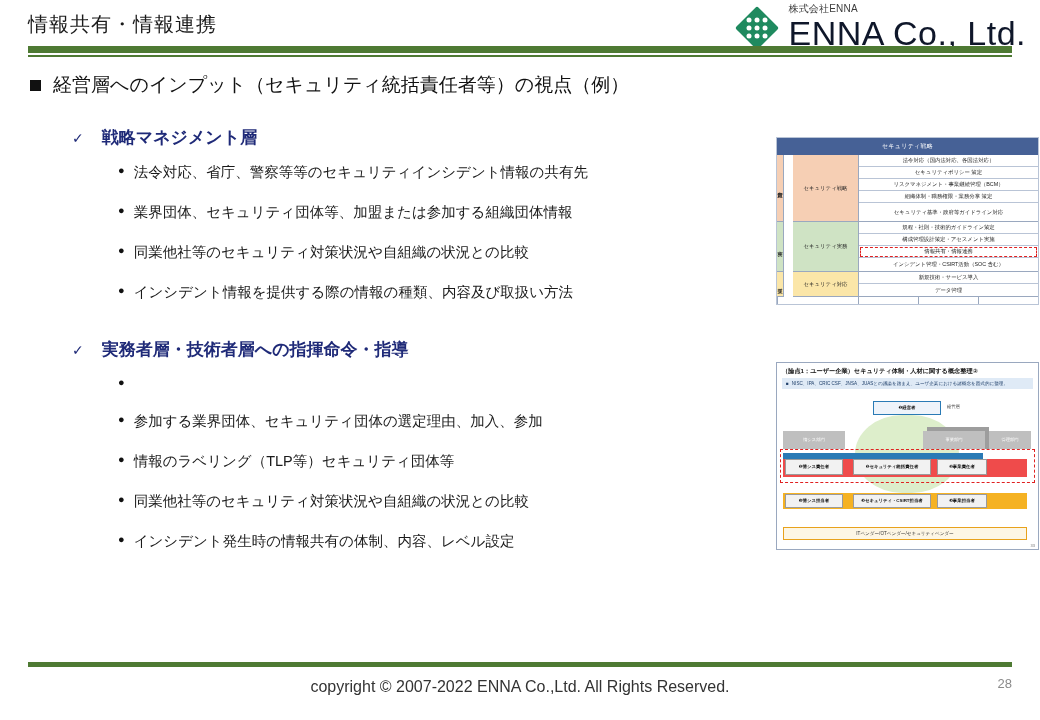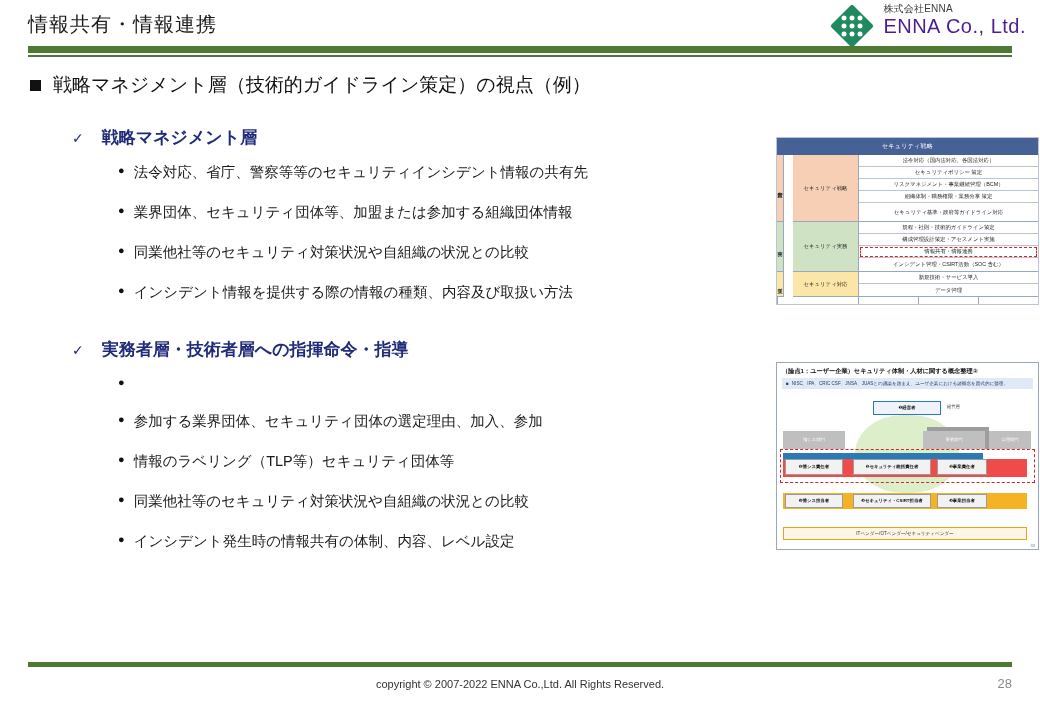--- a/index.html
+++ b/index.html
@@ -10,41 +10,41 @@
     overflow:hidden;position:relative;
   }
   
   .slide-title{
     position:absolute;left:28px;top:11px;
     font-size:20px;color:#1a1a1a;letter-spacing:1px;
     white-space:nowrap;
   }
   .logo-wrap{
     position:absolute;right:14px;top:4px;
-    display:flex;align-items:flex-start;gap:9px;
+    display:flex;align-items:flex-end;gap:9px;
   }
   .logo-diamond{
     width:44px;height:44px;position:relative;
   }
   .logo-diamond .dmd{
     position:absolute;left:50%;top:50%;
     width:31px;height:31px;background:#1f8a5f;
     transform:translate(-50%,-50%) rotate(45deg);
     border-radius:2px;
   }
   .logo-diamond .dots{
     position:absolute;left:50%;top:50%;
     transform:translate(-50%,-50%);
     display:grid;grid-template-columns:repeat(3,5px);
     grid-template-rows:repeat(3,5px);gap:3px;
   }
   .logo-diamond .dots i{display:block;width:5px;height:5px;background:#fff;border-radius:50%;}
   .logo-text{line-height:1;}
   .logo-text .jp{font-size:10px;color:#3b3b3b;letter-spacing:.2px;display:block;margin-bottom:2px;}
-  .logo-text .en{font-size:20px;color:#4c1d95;letter-spacing:.5px;display:block;}
+  .logo-text .en{font-size:34px;color:#0f172a;letter-spacing:.5px;display:block;}
   .hdr-bar{
     position:absolute;left:28px;top:46px;width:984px;height:7px;background:#4e7a33;
   }
   .hdr-bar2{
     position:absolute;left:28px;top:55px;width:984px;height:2px;background:#4e7a33;
   }
   
   .h1{
     position:absolute;left:30px;top:72px;
     font-size:19px;color:#111;white-space:nowrap;
@@ -148,21 +148,21 @@
   .f2-hl{
     position:absolute;left:3px;top:50px;width:255px;height:34px;
     border:1.6px dashed #e02020;box-sizing:border-box;
   }
   .f2-pg{position:absolute;right:3px;bottom:1px;font-size:4px;color:#777;}
   .sec-label{position:absolute;font-size:4.2px;color:#2f6f4f;}
   
   .ftr-bar{position:absolute;left:28px;top:662px;width:984px;height:5px;background:#4e7a33;}
   .ftr-copy{
     position:absolute;left:0;right:0;top:678px;text-align:center;
-    font-size:11px;color:#333;
+    font-size:16px;color:#333;
   }
   .ftr-page{position:absolute;right:28px;top:676px;font-size:13px;color:#8a8a8a;}
 </style>
 </head>
 <body>
 
 <div class="slide-title">情報共有・情報連携</div>
 
 <div class="logo-wrap">
   <div class="logo-diamond">
@@ -182,21 +182,21 @@
   <div class="logo-text">
     <span class="jp">株式会社ENNA</span>
     <span class="en">ENNA Co., Ltd.</span>
   </div>
 </div>
 <div class="hdr-bar"></div>
 <div class="hdr-bar2"></div>
 
 <div class="h1">
   <span class="sq"></span>
-  <span>戦略マネジメント層（技術的ガイドライン策定）の視点（例）</span>
+  <span>経営層へのインプット（セキュリティ統括責任者等）の視点（例）</span>
 </div>
 
 <div class="sec" style="top:126px;">
   <div class="sec-head">
     <span class="chk">✓</span>
     <span>戦略マネジメント層</span>
   </div>
   <div class="bullets">
     <div class="bullet">
       <span class="dot">●</span>

